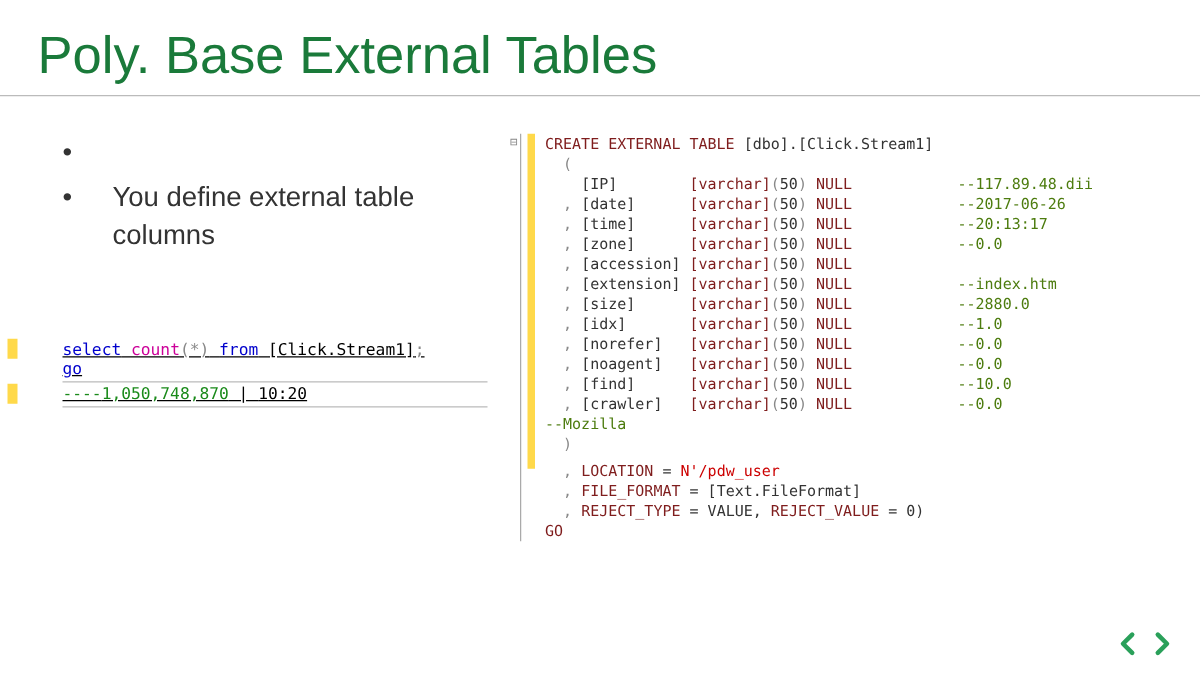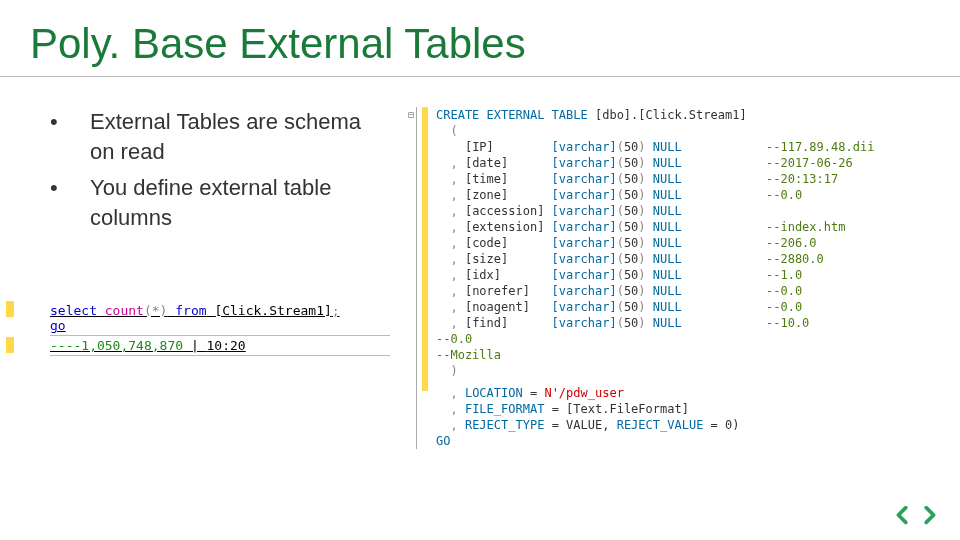--- a/index.html
+++ b/index.html
@@ -21,38 +21,37 @@
   .result { color: #1a8a1a; }
 
   .right-col { width: 530px; padding: 0 10px 0 0; position: relative; }
   .code-wrap { position: relative; padding-left: 26px; font-family: Consolas, monospace; font-size: 12px; line-height: 16px; }
   .code-wrap .outer-bar { position: absolute; left: 6px; top: 0; bottom: 0; width: 1px; background: #aaa; }
   .code-wrap .inner-bar { position: absolute; left: 12px; top: 0; bottom: 58px; width: 6px; background: #ffd94a; }
   .code-wrap .collapse { position: absolute; left: -2px; top: 0; font-size: 10px; color: #888; }
   .code-line { display: flex; }
   .code-main { white-space: pre; color: #333; flex: 0 0 330px; }
   .code-cmt { white-space: pre; color: #4d7c0f; }
-  .blue { color: #0369a1; }
+  .blue { color: #7f1d1d; }
   .red { color: #cc0000; }
   .gr  { color: #888; }
 
   .nav-arrows { position: absolute; right: 20px; bottom: 14px; display: flex; gap: 4px; }
   .nav-arrows svg { display: block; }
 </style>
 </head>
 <body>
 
 <div class="title">Poly. Base External Tables</div>
 
 <div class="content">
   <div class="left-col">
     <ul class="bullets">
       <li>
         <span class="bullet-dot">•</span>
-        <span class="bullet-text">External Tables are schema on read</span>
       </li>
       <li>
         <span class="bullet-dot">•</span>
         <span class="bullet-text">You define external table columns</span>
       </li>
     </ul>
 
     <div class="query-block">
       <div class="yellow-bar" style="top:-2px;height:16px;"></div>
       <div class="q-line"><span class="kw">select</span> <span class="fn">count</span><span class="gray">(*)</span> <span class="kw">from</span> <span>[Click.Stream1]</span><span class="gray">;</span></div>
@@ -96,44 +95,41 @@
             <span class="code-cmt">--0.0</span>
           </div>
           <div class="code-line">
             <span class="code-main"><span class="gr">  ,</span> [accession] <span class="blue">[varchar]</span><span class="gr">(</span>50<span class="gr">)</span> <span class="blue">NULL</span></span>
           </div>
           <div class="code-line">
             <span class="code-main"><span class="gr">  ,</span> [extension] <span class="blue">[varchar]</span><span class="gr">(</span>50<span class="gr">)</span> <span class="blue">NULL</span></span>
             <span class="code-cmt">--index.htm</span>
           </div>
           <div class="code-line">
-            <span class="code-main"><span class="gr">  ,</span> [code]      <span class="blue">[varchar]</span><span class="gr">(</span>50<span class="gr">)</span> <span class="blue">NULL</span></span>
-            <span class="code-cmt">--206.0</span>
-          </div>
-          <div class="code-line">
             <span class="code-main"><span class="gr">  ,</span> [size]      <span class="blue">[varchar]</span><span class="gr">(</span>50<span class="gr">)</span> <span class="blue">NULL</span></span>
             <span class="code-cmt">--2880.0</span>
           </div>
           <div class="code-line">
             <span class="code-main"><span class="gr">  ,</span> [idx]       <span class="blue">[varchar]</span><span class="gr">(</span>50<span class="gr">)</span> <span class="blue">NULL</span></span>
             <span class="code-cmt">--1.0</span>
           </div>
           <div class="code-line">
             <span class="code-main"><span class="gr">  ,</span> [norefer]   <span class="blue">[varchar]</span><span class="gr">(</span>50<span class="gr">)</span> <span class="blue">NULL</span></span>
             <span class="code-cmt">--0.0</span>
           </div>
           <div class="code-line">
             <span class="code-main"><span class="gr">  ,</span> [noagent]   <span class="blue">[varchar]</span><span class="gr">(</span>50<span class="gr">)</span> <span class="blue">NULL</span></span>
             <span class="code-cmt">--0.0</span>
           </div>
           <div class="code-line">
             <span class="code-main"><span class="gr">  ,</span> [find]      <span class="blue">[varchar]</span><span class="gr">(</span>50<span class="gr">)</span> <span class="blue">NULL</span></span>
             <span class="code-cmt">--10.0</span>
           </div>
           <div class="code-line">
+            <span class="code-main"><span class="gr">  ,</span> [crawler]   <span class="blue">[varchar]</span><span class="gr">(</span>50<span class="gr">)</span> <span class="blue">NULL</span></span>
             <span class="code-cmt">--0.0</span>
           </div>
           <div class="code-line">
             <span class="code-cmt">--Mozilla</span>
           </div>
         </div>
       <div class="code-line">
         <span class="code-main">  <span class="gr">)</span></span>
       </div>
       <div class="code-line" style="height:6px;"></div>

